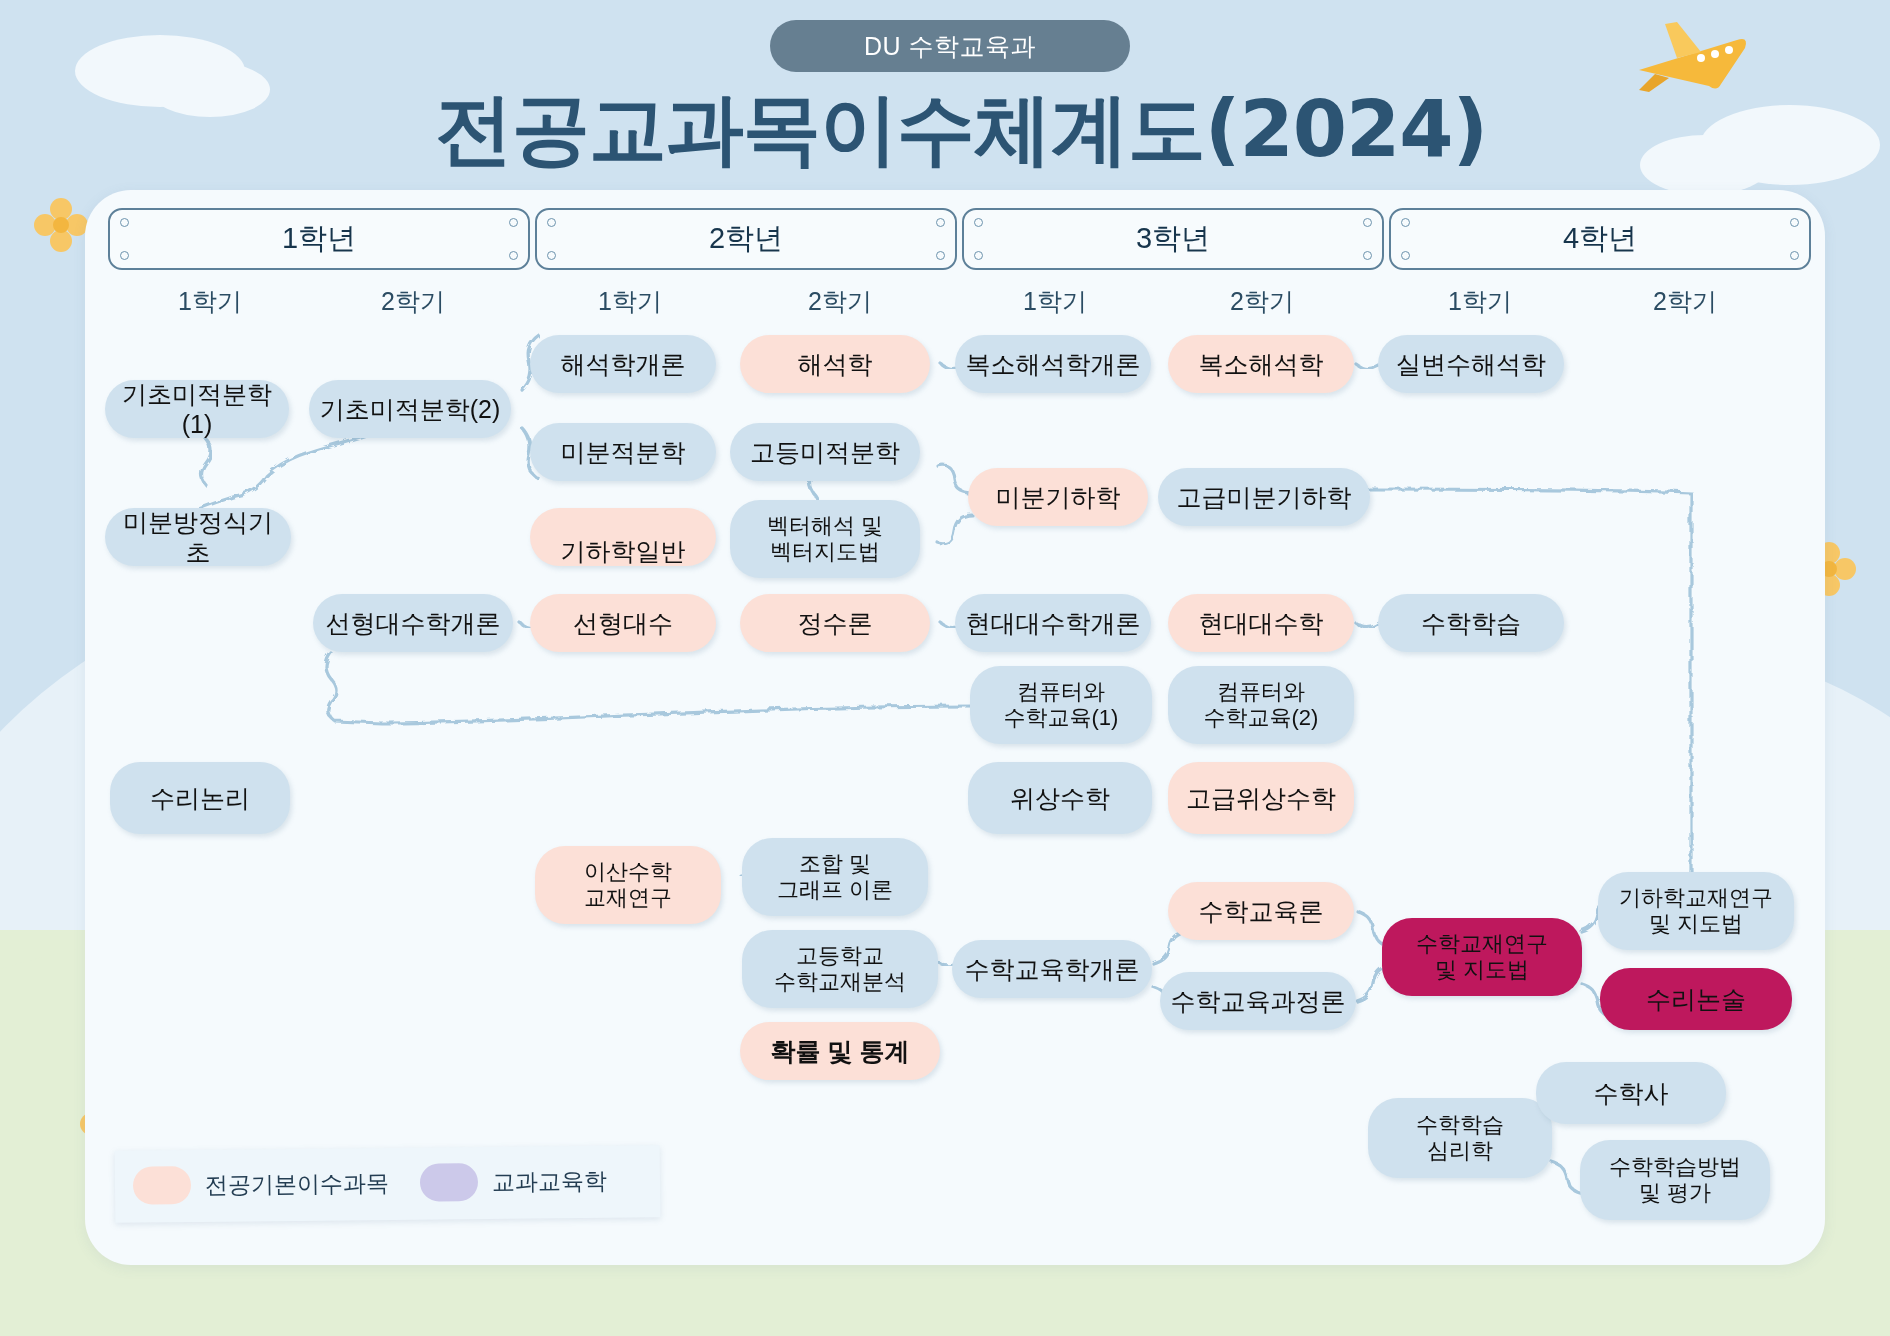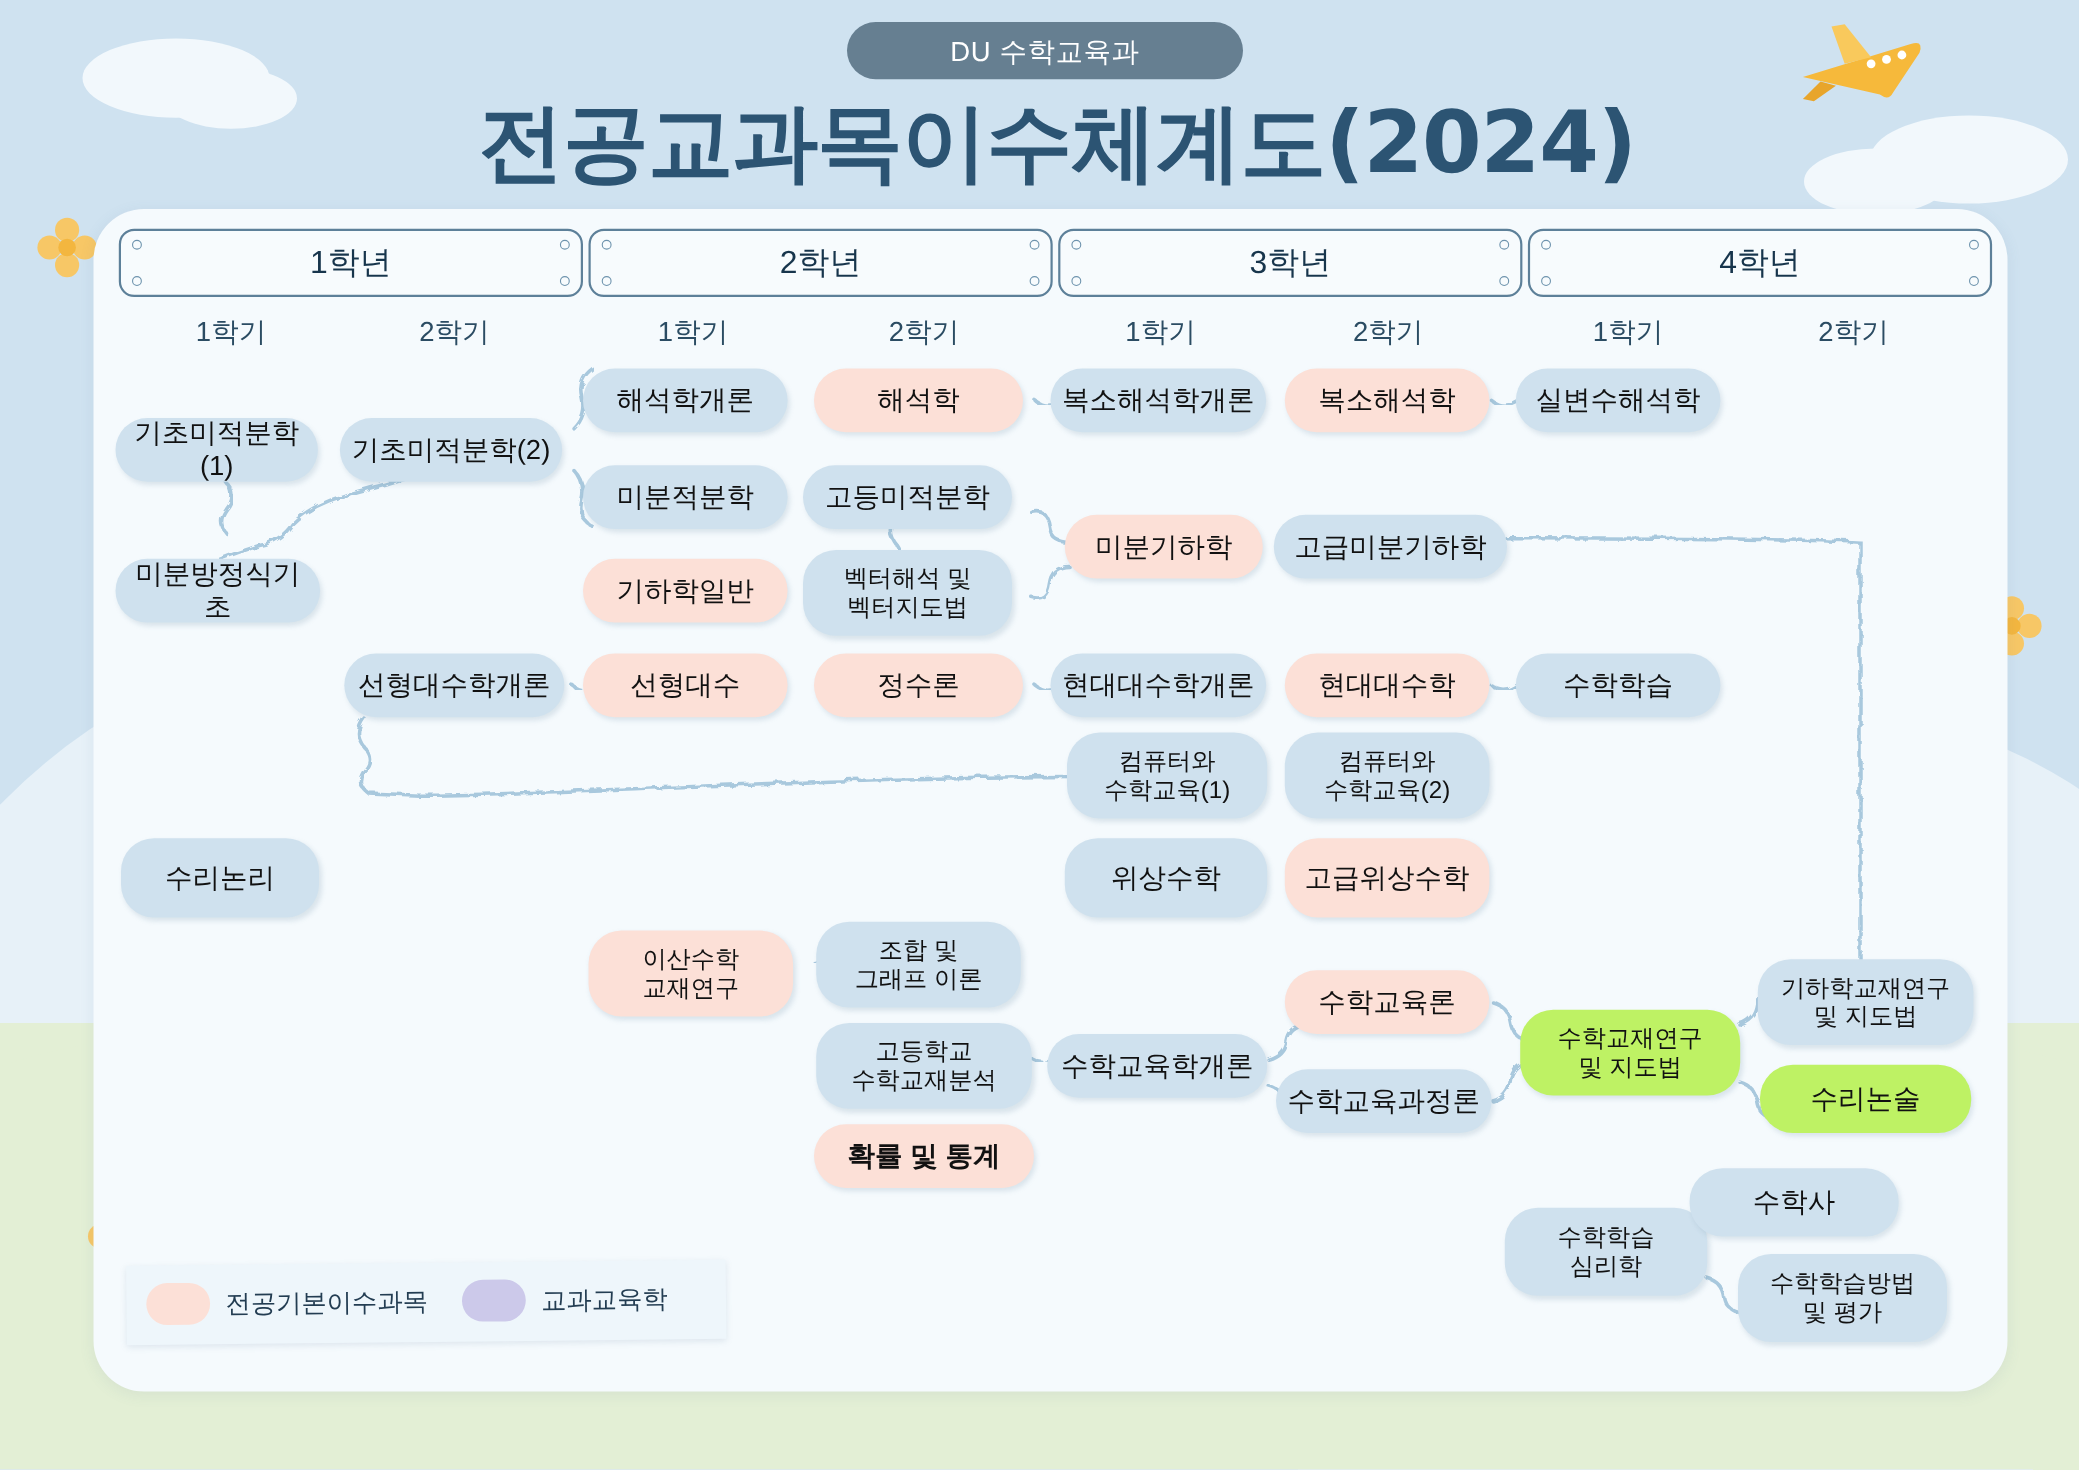--- a/index.html
+++ b/index.html
@@ -43,21 +43,21 @@
   .sem-label{position:absolute;top:285px;width:180px;text-align:center;
     font-size:25px;color:#2b4c63;}
 
   
   .node{position:absolute;border-radius:30px;display:flex;align-items:center;
     justify-content:center;text-align:center;line-height:1.2;
     font-size:25px;color:#111;box-shadow:2px 3px 5px rgba(120,150,175,.22);
     padding:0 6px;box-sizing:border-box;}
   .blue{background:#cfe1ee;}
   .pink{background:#fce0d7;}
-  .purple{background:#bef264;}
+  .purple{background:#be185d;}
   .node.small{font-size:22px;}
 
   
   #links{position:absolute;left:0;top:0;width:1890px;height:1336px;pointer-events:none;}
 
   
   #legend{position:absolute;left:115px;top:1148px;width:545px;height:72px;
     background:#eef6fb;box-shadow:0 2px 6px rgba(110,140,165,.18);
     transform:rotate(-.6deg);}
   .legend-item{position:absolute;display:flex;align-items:center;gap:14px;}
@@ -264,21 +264,21 @@
   </div>
 
 <div class="node pink" style="left:968px;top:468px;width:180px;height:58px;">
   <span>미분기하학</span>
   </div>
 
 <div class="node blue" style="left:1158px;top:468px;width:212px;height:58px;">
   <span>고급미분기하학</span>
   </div>
 
-<div class="node pink" style="left:530px;top:508px;width:186px;height:58px;">
+<div class="node pink" style="left:530px;top:508px;width:186px;height:58px;align-items:flex-end;">
   <span>기하학일반</span>
   </div>
 
 <div class="node blue small" style="left:730px;top:500px;width:190px;height:78px;white-space:pre-line;">
   <span>벡터해석 및
 벡터지도법</span></div>
 
 <div class="node blue" style="left:313px;top:594px;width:200px;height:58px;">
   <span>선형대수학개론</span>
   </div>

